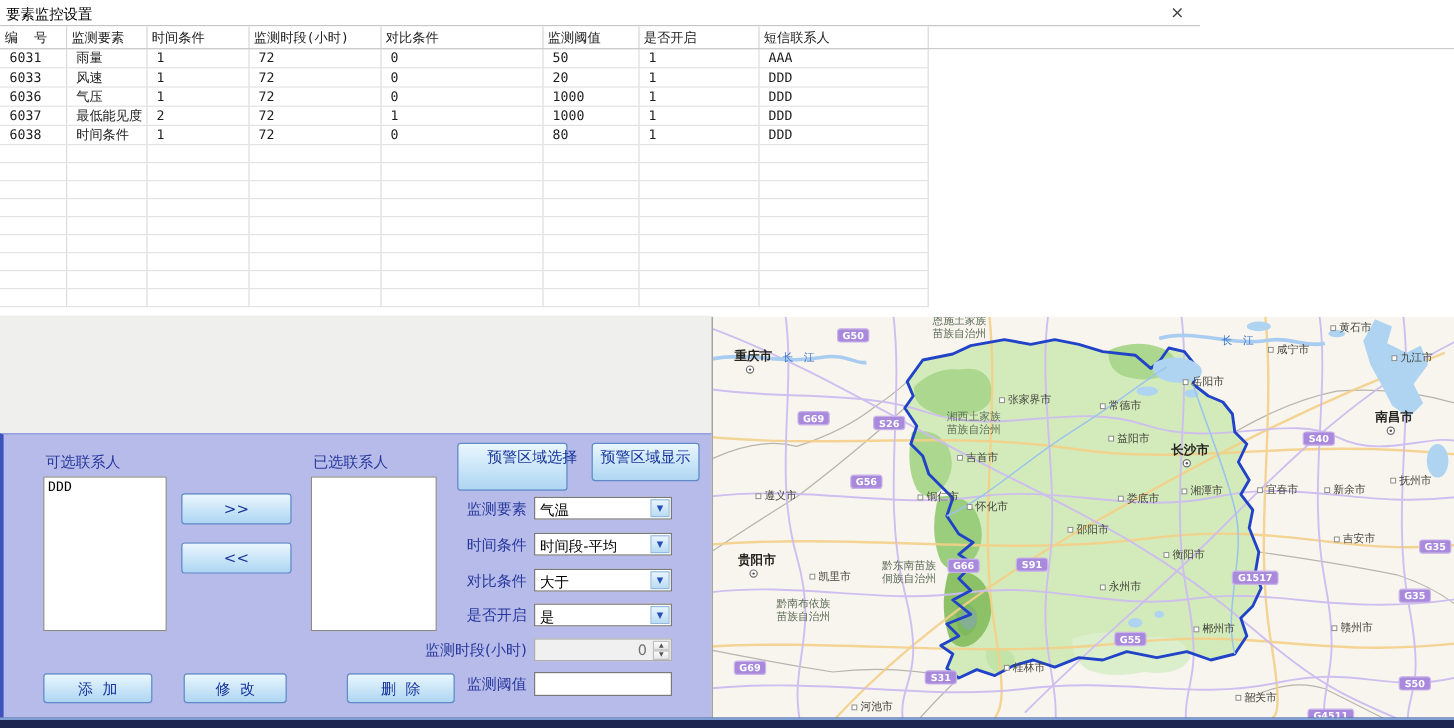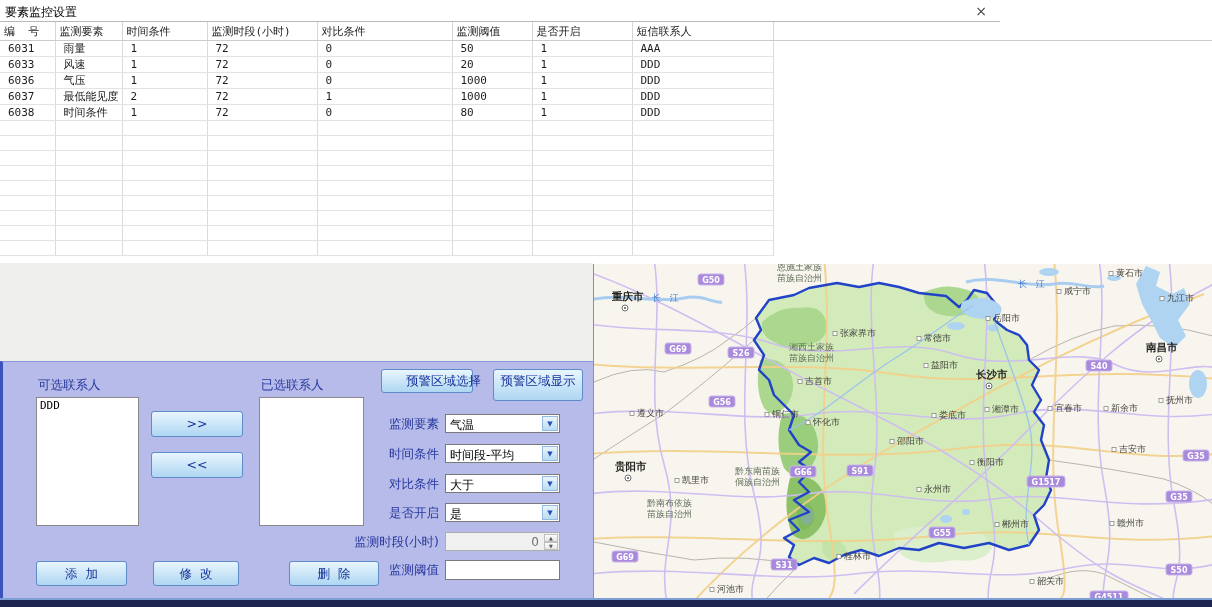--- a/index.html
+++ b/index.html
@@ -255,21 +255,21 @@
     <span class="plabel" style="left:258px;top:15px;">已选联系人</span>
     <div class="listbox" style="left:256px;top:35px;width:97px;height:125px;"></div>
 
     <div class="btn" style="left:148px;top:49px;width:92px;height:26px;line-height:24px;">&gt;&gt;</div>
     <div class="btn" style="left:148px;top:90px;width:92px;height:26px;line-height:24px;">&lt;&lt;</div>
 
     <div class="btn" style="left:33px;top:199px;width:91px;height:25px;line-height:23px;">添  加</div>
     <div class="btn" style="left:150px;top:199px;width:86px;height:25px;line-height:23px;">修  改</div>
     <div class="btn" style="left:266px;top:199px;width:90px;height:25px;line-height:23px;margin-left:20px;">删  除</div>
 
-    <div class="btn" style="left:378px;top:7px;width:92px;height:24px;line-height:22px;padding-left:24px;">预警区域选择</div>
+    <div class="btn" style="left:378px;top:7px;width:92px;height:40px;line-height:22px;padding-left:24px;">预警区域选择</div>
     <div class="btn" style="left:490px;top:7px;width:90px;height:32px;line-height:22px;">预警区域显示</div>
 
     <div class="formrow" style="top:52px;">
       <span class="flabel">监测要素</span>
       <div class="combo">
         <span class="ctext">气温</span>
         <div class="cbtn">▼</div>
       </div>
     </div>
     <div class="formrow" style="top:82px;">

